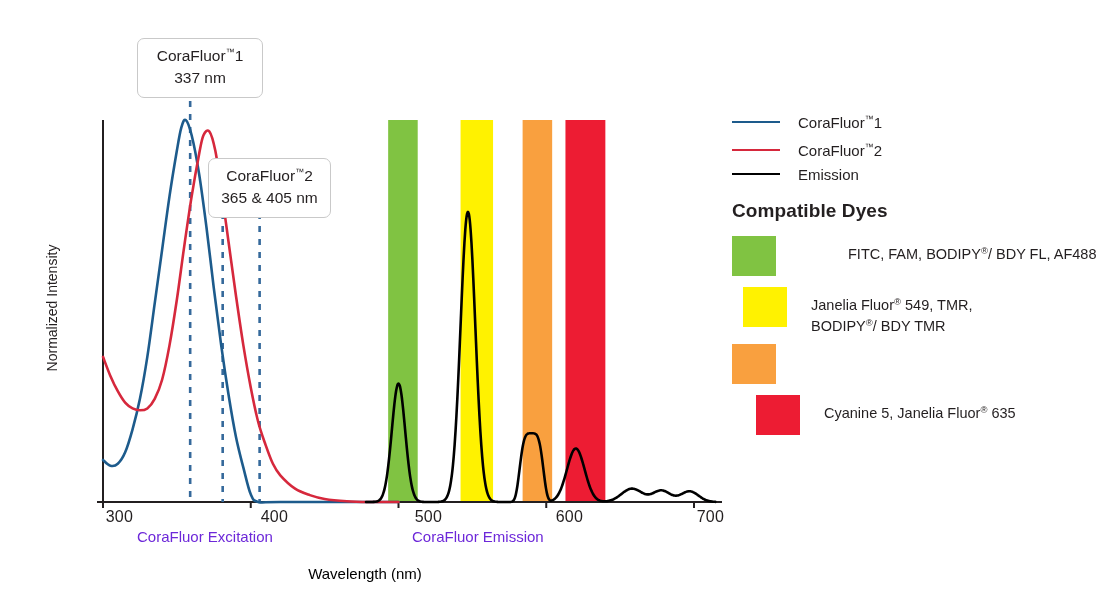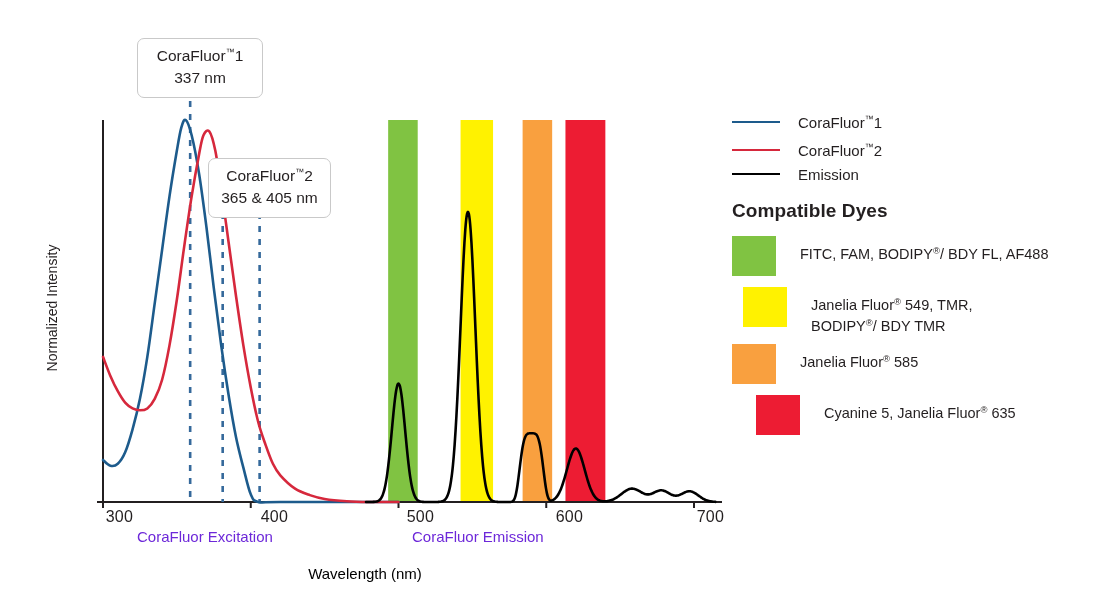--- a/index.html
+++ b/index.html
@@ -181,21 +181,21 @@
         </g>
       <g id="curves-group">
           <path d="M 103.00 459.98 C 104.23 460.94, 107.92 465.07, 110.39 465.71 C 112.85 466.35, 115.31 466.03, 117.78 463.80 C 120.24 461.57, 122.70 458.07, 125.16 452.34 C 127.63 446.61, 130.09 438.33, 132.55 429.42 C 135.01 420.51, 137.47 410.96, 139.94 398.86 C 142.40 386.76, 144.86 372.76, 147.32 356.84 C 149.79 340.92, 152.25 321.19, 154.71 303.36 C 157.18 285.53, 159.64 267.71, 162.10 249.88 C 164.56 232.05, 167.03 212.95, 169.49 196.40 C 171.95 179.85, 174.91 162.02, 176.88 150.56 C 178.84 139.10, 179.83 132.73, 181.31 127.64 C 182.78 122.55, 184.02 118.73, 185.74 120.00 C 187.46 121.27, 189.43 126.37, 191.65 135.28 C 193.87 144.19, 196.58 158.20, 199.04 173.48 C 201.50 188.76, 203.96 207.86, 206.43 226.96 C 208.89 246.06, 211.35 268.34, 213.81 288.08 C 216.28 307.82, 218.74 327.55, 221.20 345.38 C 223.66 363.21, 226.13 379.76, 228.59 395.04 C 231.05 410.32, 233.51 424.96, 235.97 437.06 C 238.44 449.16, 240.90 458.07, 243.36 467.62 C 245.83 477.17, 248.29 488.63, 250.75 494.36 C 253.21 500.09, 253.21 500.73, 258.14 502.00 C 263.06 503.27, 256.91 502.00, 280.30 502.00 C 303.69 502.00, 378.80 502.00, 398.50 502.00" fill="none" stroke="#1d5b8c" stroke-width="2.6" stroke-linejoin="round" stroke-linecap="round"></path>
           <path d="M 103.00 356.84 C 104.23 360.02, 107.92 370.21, 110.39 375.94 C 112.85 381.67, 115.31 386.76, 117.78 391.22 C 120.24 395.68, 122.70 399.81, 125.16 402.68 C 127.63 405.55, 130.09 407.14, 132.55 408.41 C 135.01 409.68, 137.47 410.32, 139.94 410.32 C 142.40 410.32, 144.86 410.32, 147.32 408.41 C 149.79 406.50, 152.25 403.63, 154.71 398.86 C 157.18 394.09, 159.64 388.67, 162.10 379.76 C 164.56 370.85, 167.03 358.75, 169.49 345.38 C 171.95 332.01, 174.41 316.09, 176.88 299.54 C 179.34 282.99, 181.80 263.25, 184.26 246.06 C 186.72 228.87, 189.19 211.68, 191.65 196.40 C 194.11 181.12, 197.07 164.57, 199.04 154.38 C 201.01 144.19, 201.75 139.10, 203.47 135.28 C 205.19 131.46, 207.41 128.91, 209.38 131.46 C 211.35 134.01, 213.32 141.01, 215.29 150.56 C 217.26 160.11, 218.98 173.48, 221.20 188.76 C 223.42 204.04, 226.13 224.41, 228.59 242.24 C 231.05 260.07, 233.51 278.53, 235.97 295.72 C 238.44 312.91, 240.90 330.10, 243.36 345.38 C 245.83 360.66, 248.29 374.67, 250.75 387.40 C 253.21 400.13, 255.68 412.23, 258.14 421.78 C 260.60 431.33, 263.06 437.70, 265.52 444.70 C 267.99 451.70, 270.45 458.71, 272.91 463.80 C 275.38 468.89, 276.61 471.12, 280.30 475.26 C 283.99 479.40, 290.15 485.32, 295.08 488.63 C 300.00 491.94, 304.93 493.41, 309.85 495.12 C 314.78 496.84, 318.47 497.93, 324.63 498.94 C 330.78 499.96, 339.40 500.73, 346.79 501.24 C 354.18 501.75, 360.33 501.87, 368.95 502.00 C 377.57 502.13, 393.57 502.00, 398.50 502.00" fill="none" stroke="#d6283c" stroke-width="2.6" stroke-linejoin="round" stroke-linecap="round"></path>
           <path d="M 366.00 502.00 C 366.14 502.00, 366.59 502.00, 366.88 502.00 C 367.18 502.00, 367.47 502.00, 367.77 502.00 C 368.06 502.00, 368.36 502.00, 368.65 502.00 C 368.95 501.99, 369.25 501.99, 369.54 501.99 C 369.84 501.99, 370.13 501.99, 370.43 501.98 C 370.72 501.98, 371.02 501.98, 371.31 501.97 C 371.61 501.97, 371.91 501.96, 372.20 501.95 C 372.50 501.94, 372.79 501.93, 373.09 501.92 C 373.38 501.91, 373.68 501.89, 373.97 501.87 C 374.27 501.85, 374.56 501.82, 374.86 501.79 C 375.16 501.75, 375.45 501.71, 375.75 501.66 C 376.04 501.61, 376.34 501.55, 376.63 501.47 C 376.93 501.39, 377.22 501.30, 377.52 501.18 C 377.82 501.07, 378.11 500.94, 378.41 500.77 C 378.70 500.60, 379.00 500.41, 379.29 500.18 C 379.59 499.94, 379.88 499.67, 380.18 499.34 C 380.47 499.01, 380.77 498.64, 381.07 498.20 C 381.36 497.75, 381.66 497.25, 381.95 496.65 C 382.25 496.05, 382.54 495.39, 382.84 494.61 C 383.13 493.83, 383.43 492.97, 383.73 491.97 C 384.02 490.98, 384.32 489.88, 384.61 488.64 C 384.91 487.39, 385.20 486.03, 385.50 484.50 C 385.79 482.98, 386.09 481.31, 386.38 479.49 C 386.68 477.66, 386.98 475.69, 387.27 473.55 C 387.57 471.42, 387.86 469.12, 388.16 466.68 C 388.45 464.25, 388.75 461.64, 389.04 458.93 C 389.34 456.21, 389.64 453.34, 389.93 450.39 C 390.23 447.45, 390.52 444.37, 390.82 441.26 C 391.11 438.16, 391.41 434.94, 391.70 431.77 C 392.00 428.60, 392.29 425.36, 392.59 422.23 C 392.89 419.10, 393.18 415.95, 393.48 412.98 C 393.77 410.02, 394.07 407.10, 394.36 404.42 C 394.66 401.74, 394.95 399.18, 395.25 396.92 C 395.55 394.65, 395.84 392.58, 396.14 390.83 C 396.43 389.09, 396.73 387.60, 397.02 386.47 C 397.32 385.34, 397.61 384.51, 397.91 384.05 C 398.20 383.59, 398.50 383.47, 398.80 383.70 C 399.09 383.93, 399.39 384.52, 399.68 385.44 C 399.98 386.35, 400.27 387.63, 400.57 389.17 C 400.86 390.72, 401.16 392.62, 401.46 394.72 C 401.75 396.82, 402.05 399.23, 402.34 401.78 C 402.64 404.34, 402.93 407.15, 403.23 410.04 C 403.52 412.92, 403.82 416.00, 404.11 419.10 C 404.41 422.19, 404.71 425.41, 405.00 428.58 C 405.30 431.75, 405.59 434.99, 405.89 438.12 C 406.18 441.26, 406.48 444.40, 406.77 447.41 C 407.07 450.41, 407.37 453.36, 407.66 456.16 C 407.96 458.96, 408.25 461.66, 408.55 464.19 C 408.84 466.73, 409.14 469.13, 409.43 471.37 C 409.73 473.60, 410.02 475.69, 410.32 477.61 C 410.62 479.54, 410.91 481.31, 411.21 482.93 C 411.50 484.55, 411.80 486.02, 412.09 487.35 C 412.39 488.69, 412.68 489.87, 412.98 490.95 C 413.28 492.02, 413.57 492.96, 413.87 493.80 C 414.16 494.65, 414.46 495.38, 414.75 496.03 C 415.05 496.69, 415.34 497.23, 415.64 497.73 C 415.93 498.22, 416.23 498.63, 416.53 499.00 C 416.82 499.36, 417.12 499.66, 417.41 499.93 C 417.71 500.19, 418.00 500.40, 418.30 500.59 C 418.59 500.78, 418.89 500.93, 419.19 501.06 C 419.48 501.20, 419.78 501.30, 420.07 501.39 C 420.37 501.48, 420.66 501.54, 420.96 501.61 C 421.25 501.67, 421.55 501.71, 421.84 501.75 C 422.14 501.79, 422.44 501.82, 422.73 501.85 C 423.03 501.87, 423.32 501.89, 423.62 501.91 C 423.91 501.92, 424.21 501.93, 424.50 501.94 C 424.80 501.95, 425.10 501.96, 425.39 501.97 C 425.69 501.97, 425.98 501.98, 426.28 501.98 C 426.57 501.98, 426.87 501.99, 427.16 501.99 C 427.46 501.99, 427.75 501.99, 428.05 501.99 C 428.35 502.00, 428.64 502.00, 428.94 502.00 C 429.23 502.00, 429.53 502.00, 429.82 502.00 C 430.12 502.00, 430.41 502.00, 430.71 502.00 C 431.01 502.00, 431.30 502.00, 431.60 502.00 C 431.89 502.00, 432.19 502.00, 432.48 502.00 C 432.78 502.00, 433.07 502.00, 433.37 501.99 C 433.66 501.99, 433.96 501.99, 434.26 501.99 C 434.55 501.99, 434.85 501.99, 435.14 501.98 C 435.44 501.98, 435.73 501.98, 436.03 501.97 C 436.32 501.97, 436.62 501.96, 436.92 501.96 C 437.21 501.95, 437.51 501.94, 437.80 501.93 C 438.10 501.92, 438.39 501.90, 438.69 501.89 C 438.98 501.87, 439.28 501.85, 439.57 501.82 C 439.87 501.79, 440.17 501.76, 440.46 501.71 C 440.76 501.67, 441.05 501.62, 441.35 501.55 C 441.64 501.49, 441.94 501.42, 442.23 501.32 C 442.53 501.22, 442.83 501.11, 443.12 500.97 C 443.42 500.83, 443.71 500.68, 444.01 500.47 C 444.30 500.27, 444.60 500.05, 444.89 499.77 C 445.19 499.48, 445.48 499.17, 445.78 498.77 C 446.08 498.38, 446.37 497.95, 446.67 497.41 C 446.96 496.88, 447.26 496.28, 447.55 495.56 C 447.85 494.84, 448.14 494.05, 448.44 493.10 C 448.74 492.15, 449.03 491.10, 449.33 489.87 C 449.62 488.64, 449.92 487.28, 450.21 485.70 C 450.51 484.13, 450.80 482.40, 451.10 480.42 C 451.39 478.44, 451.69 476.28, 451.99 473.83 C 452.28 471.39, 452.58 468.72, 452.87 465.76 C 453.17 462.79, 453.46 459.57, 453.76 456.04 C 454.05 452.50, 454.35 448.69, 454.65 444.55 C 454.94 440.41, 455.24 435.96, 455.53 431.21 C 455.83 426.45, 456.12 421.37, 456.42 416.01 C 456.71 410.66, 457.01 404.97, 457.30 399.06 C 457.60 393.14, 457.90 386.91, 458.19 380.52 C 458.49 374.12, 458.78 367.44, 459.08 360.69 C 459.37 353.93, 459.67 346.94, 459.96 339.97 C 460.26 333.00, 460.56 325.87, 460.85 318.87 C 461.15 311.88, 461.44 304.80, 461.74 297.99 C 462.03 291.17, 462.33 284.38, 462.62 277.97 C 462.92 271.56, 463.21 265.29, 463.51 259.50 C 463.81 253.72, 464.10 248.21, 464.40 243.27 C 464.69 238.34, 464.99 233.79, 465.28 229.90 C 465.58 226.00, 465.87 222.61, 466.17 219.92 C 466.47 217.23, 466.76 215.14, 467.06 213.76 C 467.35 212.39, 467.65 211.68, 467.94 211.68 C 468.24 211.68, 468.53 212.39, 468.83 213.76 C 469.12 215.14, 469.42 217.23, 469.72 219.92 C 470.01 222.61, 470.31 226.00, 470.60 229.90 C 470.90 233.79, 471.19 238.34, 471.49 243.27 C 471.78 248.21, 472.08 253.72, 472.38 259.50 C 472.67 265.29, 472.97 271.56, 473.26 277.97 C 473.56 284.38, 473.85 291.17, 474.15 297.99 C 474.44 304.80, 474.74 311.88, 475.03 318.87 C 475.33 325.87, 475.63 333.00, 475.92 339.97 C 476.22 346.94, 476.51 353.93, 476.81 360.69 C 477.10 367.44, 477.40 374.12, 477.69 380.52 C 477.99 386.91, 478.29 393.14, 478.58 399.06 C 478.88 404.97, 479.17 410.66, 479.47 416.01 C 479.76 421.37, 480.06 426.45, 480.35 431.21 C 480.65 435.96, 480.94 440.41, 481.24 444.55 C 481.54 448.69, 481.83 452.50, 482.13 456.04 C 482.42 459.57, 482.72 462.79, 483.01 465.76 C 483.31 468.72, 483.60 471.39, 483.90 473.83 C 484.20 476.28, 484.49 478.44, 484.79 480.42 C 485.08 482.40, 485.38 484.13, 485.67 485.70 C 485.97 487.28, 486.26 488.64, 486.56 489.87 C 486.85 491.10, 487.15 492.15, 487.45 493.10 C 487.74 494.05, 488.04 494.84, 488.33 495.56 C 488.63 496.28, 488.92 496.88, 489.22 497.41 C 489.51 497.95, 489.81 498.38, 490.11 498.77 C 490.40 499.17, 490.70 499.48, 490.99 499.77 C 491.29 500.05, 491.58 500.27, 491.88 500.47 C 492.17 500.68, 492.47 500.83, 492.76 500.97 C 493.06 501.11, 493.36 501.22, 493.65 501.32 C 493.95 501.42, 494.24 501.49, 494.54 501.55 C 494.83 501.62, 495.13 501.67, 495.42 501.71 C 495.72 501.76, 496.02 501.79, 496.31 501.82 C 496.61 501.85, 496.90 501.87, 497.20 501.89 C 497.49 501.90, 497.79 501.92, 498.08 501.93 C 498.38 501.94, 498.67 501.95, 498.97 501.96 C 499.27 501.96, 499.56 501.97, 499.86 501.97 C 500.15 501.98, 500.45 501.98, 500.74 501.98 C 501.04 501.99, 501.33 501.99, 501.63 501.99 C 501.93 501.99, 502.22 501.99, 502.52 501.99 C 502.81 502.00, 503.11 502.00, 503.40 502.00 C 503.70 502.00, 503.99 502.00, 504.29 502.00 C 504.58 502.00, 504.88 502.00, 505.18 502.00 C 505.47 502.00, 505.77 502.00, 506.06 502.00 C 506.36 502.00, 506.65 502.00, 506.95 502.00 C 507.24 502.00, 507.54 502.00, 507.84 502.00 C 508.13 502.00, 508.43 502.00, 508.72 502.00 C 509.02 501.99, 509.31 501.99, 509.61 501.98 C 509.90 501.98, 510.20 501.97, 510.49 501.94 C 510.79 501.92, 511.09 501.89, 511.38 501.83 C 511.68 501.76, 511.97 501.69, 512.27 501.53 C 512.56 501.38, 512.86 501.21, 513.15 500.90 C 513.45 500.59, 513.75 500.23, 514.04 499.68 C 514.34 499.14, 514.63 498.49, 514.93 497.61 C 515.22 496.74, 515.52 495.70, 515.81 494.44 C 516.11 493.18, 516.40 491.70, 516.70 490.04 C 517.00 488.37, 517.29 486.47, 517.59 484.45 C 517.88 482.43, 518.18 480.18, 518.47 477.91 C 518.77 475.64, 519.06 473.20, 519.36 470.82 C 519.66 468.44, 519.95 465.97, 520.25 463.64 C 520.54 461.30, 520.84 458.97, 521.13 456.82 C 521.43 454.67, 521.72 452.60, 522.02 450.73 C 522.31 448.85, 522.61 447.13, 522.91 445.59 C 523.20 444.05, 523.50 442.69, 523.79 441.49 C 524.09 440.30, 524.38 439.29, 524.68 438.42 C 524.97 437.55, 525.27 436.85, 525.57 436.25 C 525.86 435.65, 526.16 435.21, 526.45 434.83 C 526.75 434.45, 527.04 434.19, 527.34 433.98 C 527.63 433.76, 527.93 433.63, 528.22 433.52 C 528.52 433.41, 528.82 433.36, 529.11 433.32 C 529.41 433.27, 529.70 433.27, 530.00 433.25 C 530.29 433.24, 530.59 433.24, 530.88 433.24 C 531.18 433.24, 531.48 433.24, 531.77 433.24 C 532.07 433.24, 532.36 433.24, 532.66 433.24 C 532.95 433.25, 533.25 433.25, 533.54 433.29 C 533.84 433.32, 534.13 433.35, 534.43 433.43 C 534.73 433.51, 535.02 433.61, 535.32 433.79 C 535.61 433.96, 535.91 434.17, 536.20 434.49 C 536.50 434.81, 536.79 435.18, 537.09 435.70 C 537.39 436.22, 537.68 436.82, 537.98 437.60 C 538.27 438.37, 538.57 439.27, 538.86 440.35 C 539.16 441.43, 539.45 442.67, 539.75 444.09 C 540.04 445.51, 540.34 447.12, 540.64 448.88 C 540.93 450.64, 541.23 452.60, 541.52 454.66 C 541.82 456.73, 542.11 458.98, 542.41 461.26 C 542.70 463.54, 543.00 465.97, 543.30 468.35 C 543.59 470.72, 543.89 473.18, 544.18 475.49 C 544.48 477.81, 544.77 480.12, 545.07 482.23 C 545.36 484.33, 545.66 486.34, 545.95 488.12 C 546.25 489.89, 546.55 491.49, 546.84 492.86 C 547.14 494.23, 547.43 495.37, 547.73 496.33 C 548.02 497.29, 548.32 498.02, 548.61 498.62 C 548.91 499.21, 549.21 499.60, 549.50 499.92 C 549.80 500.23, 550.09 500.38, 550.39 500.49 C 550.68 500.61, 550.98 500.61, 551.27 500.59 C 551.57 500.57, 551.86 500.49, 552.16 500.39 C 552.46 500.29, 552.75 500.15, 553.05 499.99 C 553.34 499.83, 553.64 499.65, 553.93 499.44 C 554.23 499.23, 554.52 499.00, 554.82 498.75 C 555.12 498.49, 555.41 498.21, 555.71 497.90 C 556.00 497.59, 556.30 497.26, 556.59 496.89 C 556.89 496.52, 557.18 496.12, 557.48 495.68 C 557.77 495.24, 558.07 494.78, 558.37 494.27 C 558.66 493.76, 558.96 493.22, 559.25 492.63 C 559.55 492.05, 559.84 491.43, 560.14 490.77 C 560.43 490.11, 560.73 489.41, 561.03 488.66 C 561.32 487.92, 561.62 487.14, 561.91 486.32 C 562.21 485.51, 562.50 484.65, 562.80 483.76 C 563.09 482.87, 563.39 481.94, 563.68 480.98 C 563.98 480.03, 564.28 479.03, 564.57 478.02 C 564.87 477.01, 565.16 475.97, 565.46 474.92 C 565.75 473.87, 566.05 472.80, 566.34 471.72 C 566.64 470.65, 566.94 469.56, 567.23 468.48 C 567.53 467.41, 567.82 466.32, 568.12 465.26 C 568.41 464.21, 568.71 463.15, 569.00 462.14 C 569.30 461.12, 569.59 460.12, 569.89 459.18 C 570.19 458.23, 570.48 457.31, 570.78 456.45 C 571.07 455.60, 571.37 454.78, 571.66 454.04 C 571.96 453.29, 572.25 452.61, 572.55 452.00 C 572.85 451.39, 573.14 450.84, 573.44 450.39 C 573.73 449.93, 574.03 449.55, 574.32 449.26 C 574.62 448.97, 574.91 448.76, 575.21 448.64 C 575.50 448.52, 575.80 448.49, 576.10 448.55 C 576.39 448.61, 576.69 448.76, 576.98 448.99 C 577.28 449.23, 577.57 449.55, 577.87 449.96 C 578.16 450.36, 578.46 450.85, 578.76 451.41 C 579.05 451.97, 579.35 452.61, 579.64 453.31 C 579.94 454.01, 580.23 454.79, 580.53 455.61 C 580.82 456.43, 581.12 457.32, 581.41 458.24 C 581.71 459.16, 582.01 460.13, 582.30 461.13 C 582.60 462.12, 582.89 463.16, 583.19 464.21 C 583.48 465.25, 583.78 466.33, 584.07 467.40 C 584.37 468.48, 584.67 469.57, 584.96 470.64 C 585.26 471.72, 585.55 472.80, 585.85 473.86 C 586.14 474.92, 586.44 475.98, 586.73 477.00 C 587.03 478.03, 587.32 479.04, 587.62 480.01 C 587.92 480.99, 588.21 481.94, 588.51 482.85 C 588.80 483.77, 589.10 484.65, 589.39 485.49 C 589.69 486.33, 589.98 487.14, 590.28 487.91 C 590.58 488.67, 590.87 489.40, 591.17 490.09 C 591.46 490.78, 591.76 491.42, 592.05 492.03 C 592.35 492.64, 592.64 493.21, 592.94 493.74 C 593.23 494.27, 593.53 494.76, 593.83 495.22 C 594.12 495.68, 594.42 496.10, 594.71 496.48 C 595.01 496.87, 595.30 497.23, 595.60 497.56 C 595.89 497.88, 596.19 498.18, 596.49 498.45 C 596.78 498.72, 597.08 498.96, 597.37 499.18 C 597.67 499.40, 597.96 499.60, 598.26 499.77 C 598.55 499.95, 598.85 500.10, 599.14 500.24 C 599.44 500.38, 599.74 500.50, 600.03 500.61 C 600.33 500.72, 600.62 500.81, 600.92 500.89 C 601.21 500.96, 601.51 501.03, 601.80 501.08 C 602.10 501.14, 602.40 501.18, 602.69 501.22 C 602.99 501.25, 603.28 501.28, 603.58 501.29 C 603.87 501.31, 604.17 501.32, 604.46 501.32 C 604.76 501.32, 605.05 501.32, 605.35 501.30 C 605.65 501.29, 605.94 501.27, 606.24 501.24 C 606.53 501.22, 606.83 501.18, 607.12 501.15 C 607.42 501.11, 607.71 501.06, 608.01 501.01 C 608.31 500.96, 608.60 500.90, 608.90 500.83 C 609.19 500.77, 609.49 500.70, 609.78 500.62 C 610.08 500.54, 610.37 500.46, 610.67 500.37 C 610.96 500.27, 611.26 500.18, 611.56 500.07 C 611.85 499.96, 612.15 499.85, 612.44 499.73 C 612.74 499.61, 613.03 499.48, 613.33 499.35 C 613.62 499.21, 613.92 499.07, 614.22 498.92 C 614.51 498.77, 614.81 498.61, 615.10 498.45 C 615.40 498.28, 615.69 498.11, 615.99 497.93 C 616.28 497.75, 616.58 497.57, 616.87 497.37 C 617.17 497.18, 617.47 496.98, 617.76 496.78 C 618.06 496.57, 618.35 496.36, 618.65 496.15 C 618.94 495.93, 619.24 495.71, 619.53 495.49 C 619.83 495.27, 620.13 495.04, 620.42 494.81 C 620.72 494.58, 621.01 494.35, 621.31 494.12 C 621.60 493.89, 621.90 493.66, 622.19 493.43 C 622.49 493.20, 622.78 492.97, 623.08 492.74 C 623.38 492.51, 623.67 492.29, 623.97 492.07 C 624.26 491.85, 624.56 491.64, 624.85 491.43 C 625.15 491.22, 625.44 491.02, 625.74 490.83 C 626.04 490.64, 626.33 490.45, 626.63 490.28 C 626.92 490.11, 627.22 489.95, 627.51 489.80 C 627.81 489.65, 628.10 489.51, 628.40 489.38 C 628.69 489.26, 628.99 489.15, 629.29 489.05 C 629.58 488.95, 629.88 488.87, 630.17 488.80 C 630.47 488.74, 630.76 488.68, 631.06 488.65 C 631.35 488.61, 631.65 488.59, 631.95 488.59 C 632.24 488.58, 632.54 488.59, 632.83 488.62 C 633.13 488.64, 633.42 488.69, 633.72 488.74 C 634.01 488.80, 634.31 488.87, 634.60 488.95 C 634.90 489.03, 635.20 489.13, 635.49 489.24 C 635.79 489.35, 636.08 489.47, 636.38 489.60 C 636.67 489.73, 636.97 489.87, 637.26 490.01 C 637.56 490.16, 637.86 490.32, 638.15 490.47 C 638.45 490.63, 638.74 490.80, 639.04 490.97 C 639.33 491.14, 639.63 491.31, 639.92 491.48 C 640.22 491.65, 640.51 491.82, 640.81 491.99 C 641.11 492.15, 641.40 492.32, 641.70 492.48 C 641.99 492.64, 642.29 492.80, 642.58 492.94 C 642.88 493.09, 643.17 493.23, 643.47 493.36 C 643.77 493.49, 644.06 493.62, 644.36 493.72 C 644.65 493.83, 644.95 493.93, 645.24 494.02 C 645.54 494.10, 645.83 494.17, 646.13 494.23 C 646.42 494.28, 646.72 494.33, 647.02 494.36 C 647.31 494.38, 647.61 494.40, 647.90 494.40 C 648.20 494.39, 648.49 494.38, 648.79 494.35 C 649.08 494.32, 649.38 494.27, 649.68 494.21 C 649.97 494.15, 650.27 494.08, 650.56 494.00 C 650.86 493.91, 651.15 493.82, 651.45 493.71 C 651.74 493.60, 652.04 493.49, 652.33 493.36 C 652.63 493.24, 652.93 493.11, 653.22 492.97 C 653.52 492.84, 653.81 492.69, 654.11 492.55 C 654.40 492.41, 654.70 492.26, 654.99 492.12 C 655.29 491.98, 655.59 491.83, 655.88 491.70 C 656.18 491.56, 656.47 491.42, 656.77 491.30 C 657.06 491.17, 657.36 491.05, 657.65 490.94 C 657.95 490.83, 658.24 490.73, 658.54 490.65 C 658.84 490.56, 659.13 490.48, 659.43 490.42 C 659.72 490.36, 660.02 490.32, 660.31 490.28 C 660.61 490.25, 660.90 490.24, 661.20 490.24 C 661.50 490.24, 661.79 490.25, 662.09 490.29 C 662.38 490.32, 662.68 490.37, 662.97 490.43 C 663.27 490.49, 663.56 490.57, 663.86 490.67 C 664.15 490.76, 664.45 490.87, 664.75 490.99 C 665.04 491.10, 665.34 491.24, 665.63 491.38 C 665.93 491.52, 666.22 491.67, 666.52 491.83 C 666.81 491.98, 667.11 492.15, 667.41 492.32 C 667.70 492.48, 668.00 492.66, 668.29 492.83 C 668.59 493.00, 668.88 493.18, 669.18 493.35 C 669.47 493.52, 669.77 493.69, 670.06 493.85 C 670.36 494.01, 670.66 494.17, 670.95 494.32 C 671.25 494.47, 671.54 494.61, 671.84 494.74 C 672.13 494.87, 672.43 494.99, 672.72 495.10 C 673.02 495.20, 673.32 495.30, 673.61 495.38 C 673.91 495.45, 674.20 495.52, 674.50 495.57 C 674.79 495.61, 675.09 495.65, 675.38 495.67 C 675.68 495.68, 675.97 495.68, 676.27 495.67 C 676.57 495.65, 676.86 495.62, 677.16 495.58 C 677.45 495.53, 677.75 495.47, 678.04 495.40 C 678.34 495.32, 678.63 495.24, 678.93 495.14 C 679.23 495.04, 679.52 494.92, 679.82 494.80 C 680.11 494.68, 680.41 494.55, 680.70 494.42 C 681.00 494.28, 681.29 494.13, 681.59 493.99 C 681.88 493.84, 682.18 493.69, 682.48 493.54 C 682.77 493.39, 683.07 493.23, 683.36 493.08 C 683.66 492.93, 683.95 492.78, 684.25 492.64 C 684.54 492.50, 684.84 492.36, 685.14 492.23 C 685.43 492.11, 685.73 491.98, 686.02 491.88 C 686.32 491.77, 686.61 491.67, 686.91 491.59 C 687.20 491.50, 687.50 491.43, 687.79 491.38 C 688.09 491.32, 688.39 491.28, 688.68 491.25 C 688.98 491.23, 689.27 491.22, 689.57 491.23 C 689.86 491.24, 690.16 491.26, 690.45 491.30 C 690.75 491.34, 691.05 491.40, 691.34 491.48 C 691.64 491.55, 691.93 491.64, 692.23 491.75 C 692.52 491.85, 692.82 491.97, 693.11 492.11 C 693.41 492.24, 693.70 492.39, 694.00 492.55 C 694.30 492.71, 694.59 492.88, 694.89 493.06 C 695.18 493.24, 695.48 493.43, 695.77 493.62 C 696.07 493.82, 696.36 494.02, 696.66 494.23 C 696.96 494.44, 697.25 494.65, 697.55 494.86 C 697.84 495.08, 698.14 495.29, 698.43 495.51 C 698.73 495.73, 699.02 495.94, 699.32 496.16 C 699.61 496.37, 699.91 496.59, 700.21 496.79 C 700.50 497.00, 700.80 497.21, 701.09 497.40 C 701.39 497.60, 701.68 497.80, 701.98 497.99 C 702.27 498.17, 702.57 498.35, 702.87 498.53 C 703.16 498.70, 703.46 498.87, 703.75 499.03 C 704.05 499.18, 704.34 499.34, 704.64 499.48 C 704.93 499.62, 705.23 499.76, 705.52 499.88 C 705.82 500.01, 706.12 500.13, 706.41 500.24 C 706.71 500.35, 707.00 500.46, 707.30 500.55 C 707.59 500.65, 707.89 500.74, 708.18 500.82 C 708.48 500.90, 708.78 500.98, 709.07 501.05 C 709.37 501.12, 709.66 501.18, 709.96 501.24 C 710.25 501.30, 710.55 501.35, 710.84 501.40 C 711.14 501.45, 711.43 501.49, 711.73 501.53 C 712.03 501.57, 712.32 501.60, 712.62 501.64 C 712.91 501.67, 713.21 501.70, 713.50 501.72 C 713.80 501.75, 714.09 501.77, 714.39 501.79 C 714.69 501.81, 715.13 501.83, 715.28 501.84" fill="none" stroke="#000000" stroke-width="2.6" stroke-linejoin="round" stroke-linecap="round"></path>
         </g>
     </svg>
 
     <div class="tick-label" style="left:73px; top:508px;">300</div>
     <div class="tick-label" style="left:228px; top:508px;">400</div>
-    <div class="tick-label" style="left:374px; top:508px;">500</div>
+    <div class="tick-label" style="left:382px; top:508px;">500</div>
     <div class="tick-label" style="left:523px; top:508px;">600</div>
     <div class="tick-label" style="left:664px; top:508px;">700</div>
 
     <div class="axis-sublabel" style="left:137px; top:528px;">CoraFluor Excitation</div>
     <div class="axis-sublabel" style="left:412px; top:528px;">CoraFluor Emission</div>
 
     <div id="x-axis-title">Wavelength (nm)</div>
     <div id="y-axis-title">Normalized Intensity</div>
 
     <div class="callout" style="left:137px; top:38px; width:126px;">
@@ -221,40 +221,37 @@
       <span class="series-label"><span>CoraFluor</span><span class="tm">™</span><span>2</span></span>
     </div>
 
     <div class="series-row" style="top:165px;">
       <span class="series-line" style="border-top-color:#000000;"></span>
       <span class="series-label">Emission</span>
     </div>
 
     <div id="compatible-heading">Compatible Dyes</div>
 
-    <div class="dye-row" style="top:236px;">
+    <div class="dye-row" style="top:236px;gap:48px;">
       <span class="dye-swatch" style="background:#80c342;"></span>
       <span class="dye-label">
         <span class="ln2"><span>FITC, FAM, BODIPY</span><span class="reg">®</span><span>/ BDY FL, AF488</span></span>
       </span>
     </div>
 
     <div class="dye-row" style="top:287px;margin-left:11px;">
       <span class="dye-swatch" style="background:#fff200;"></span>
       <span class="dye-label">
         <span class="ln2"><span>Janelia Fluor</span><span class="reg">®</span><span> 549, TMR,</span></span>
         <span class="ln2"><span>BODIPY</span><span class="reg">®</span><span>/ BDY TMR</span></span>
       </span>
     </div>
 
     <div class="dye-row" style="top:344px;">
       <span class="dye-swatch" style="background:#f9a03f;"></span>
-      <span class="dye-label">
-        <span class="ln2"><span>Janelia Fluor</span><span class="reg">®</span><span> 585</span></span>
-      </span>
     </div>
 
     <div class="dye-row" style="top:395px;padding-left:24px;">
       <span class="dye-swatch" style="background:#ed1c33;"></span>
       <span class="dye-label">
         <span class="ln2"><span>Cyanine 5, Janelia Fluor</span><span class="reg">®</span><span> 635</span></span>
       </span>
     </div>
   </div>
 </div>

